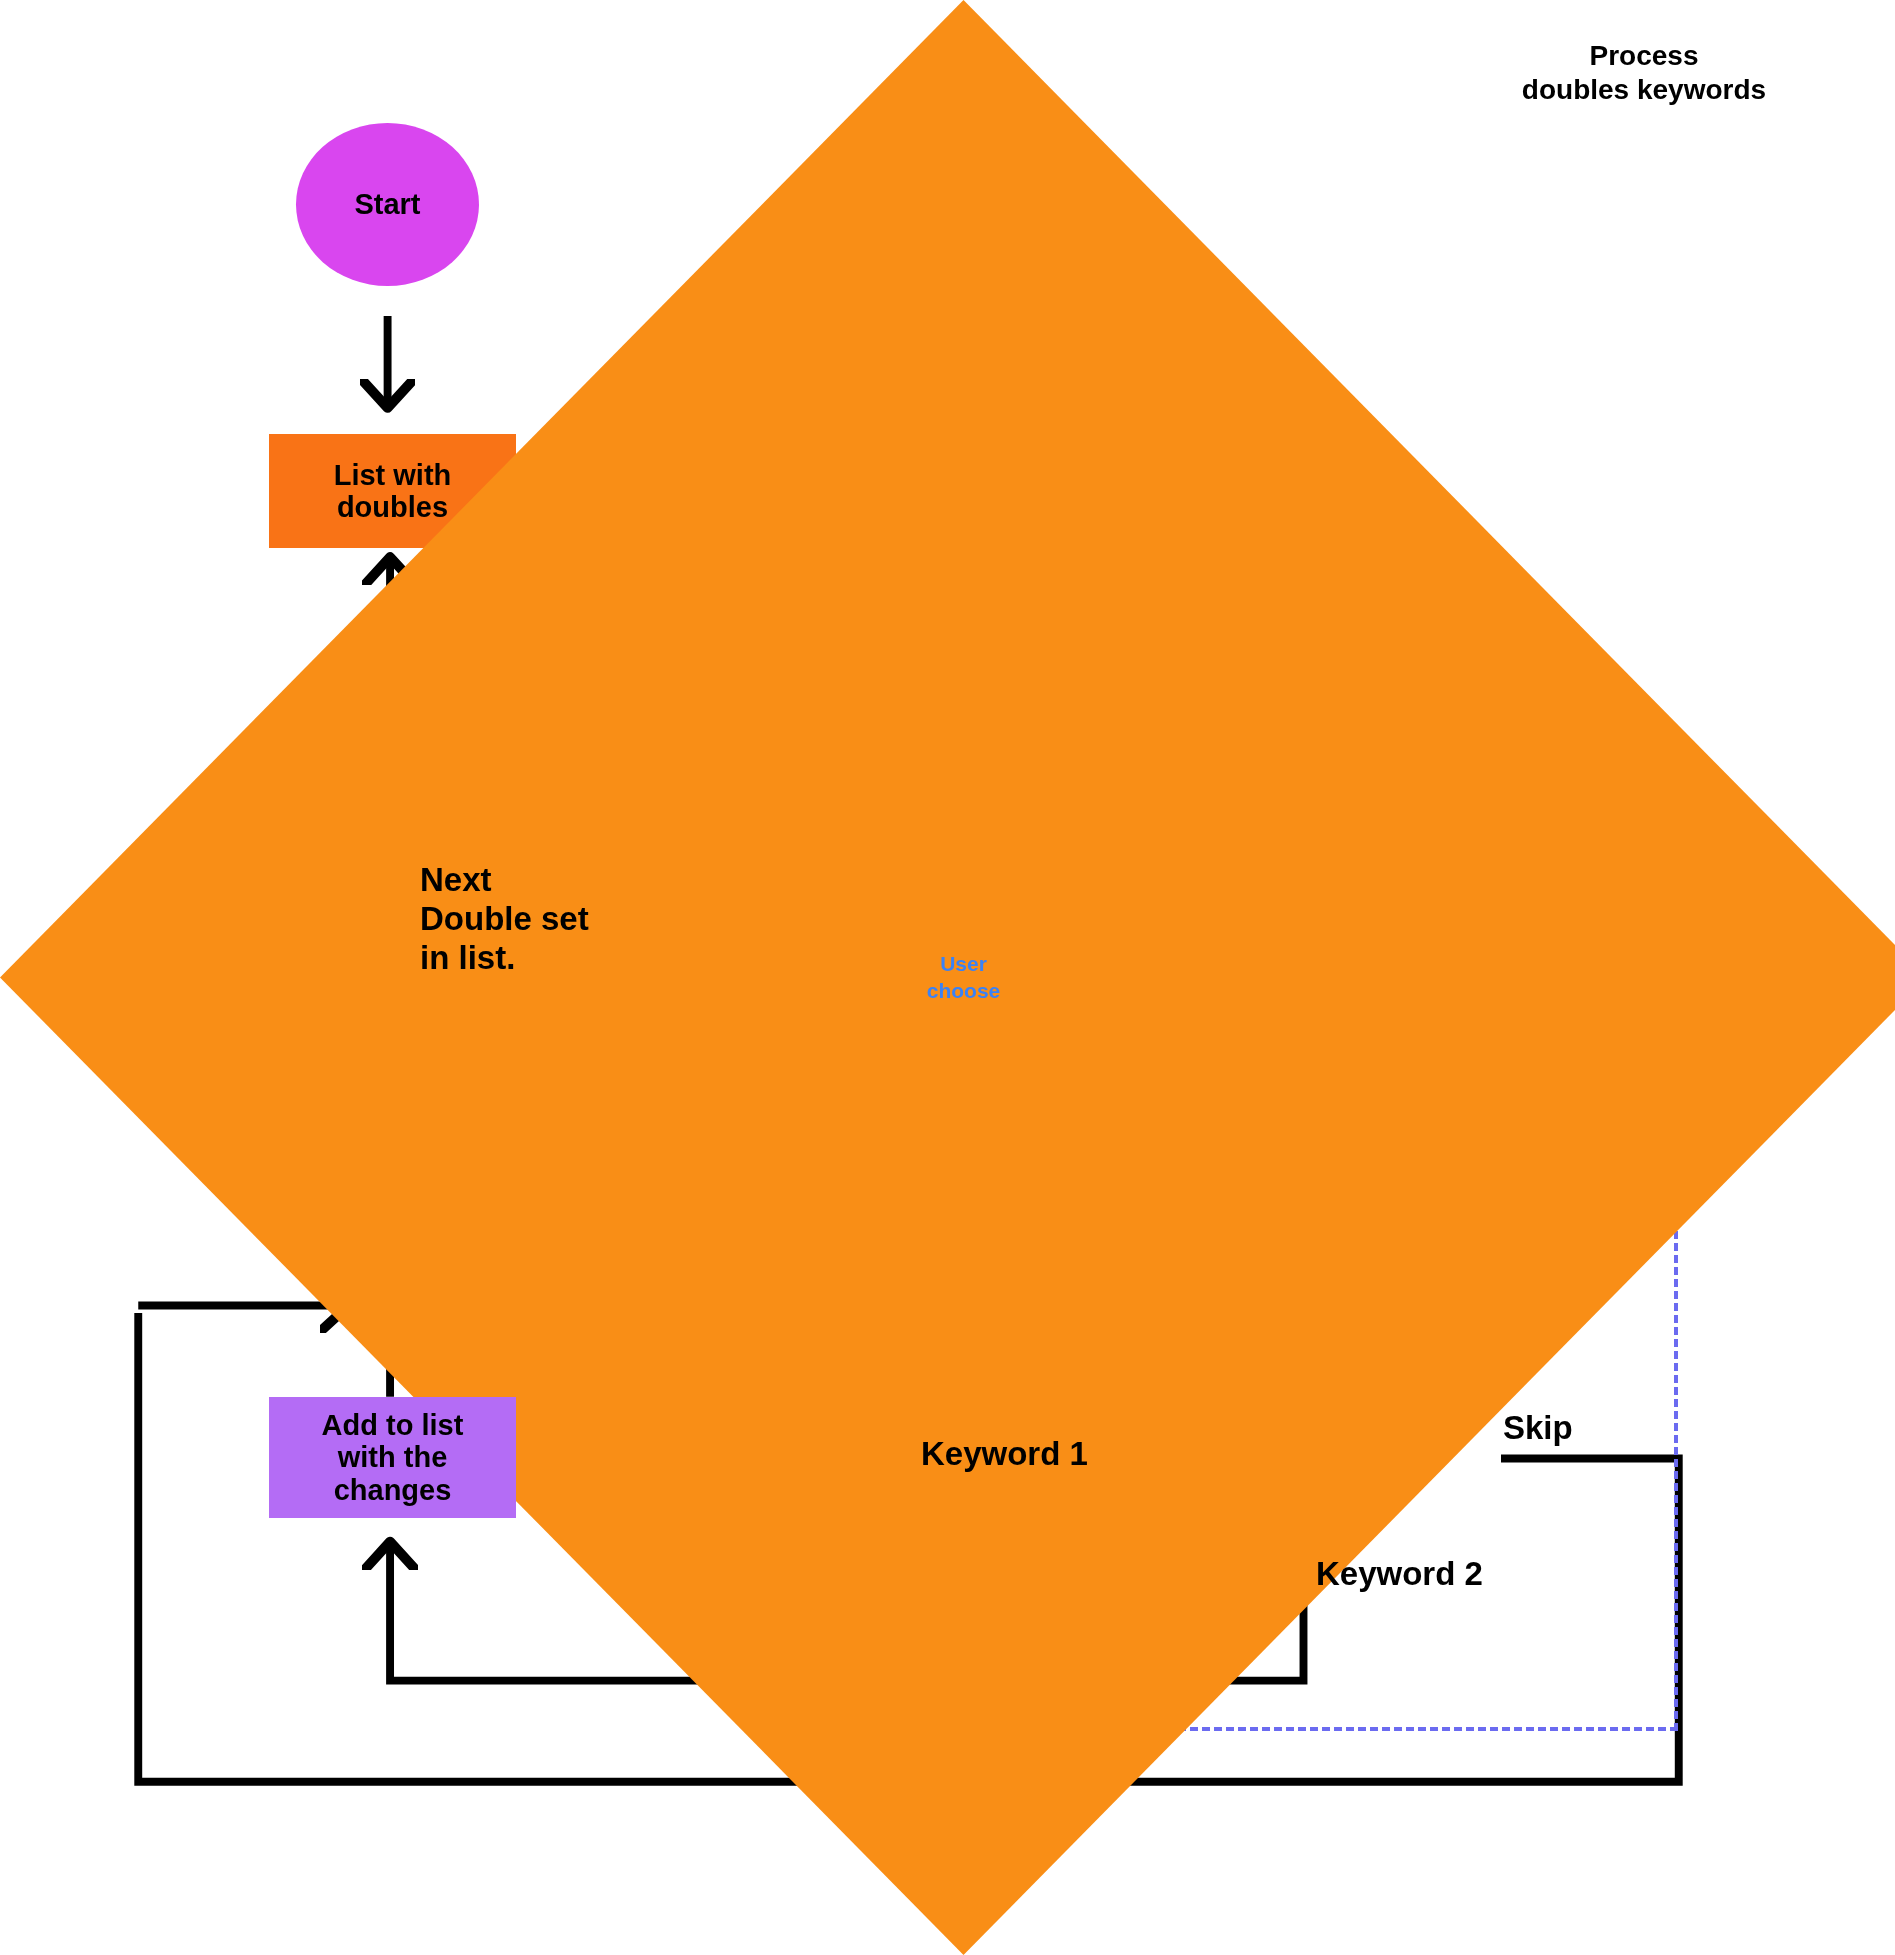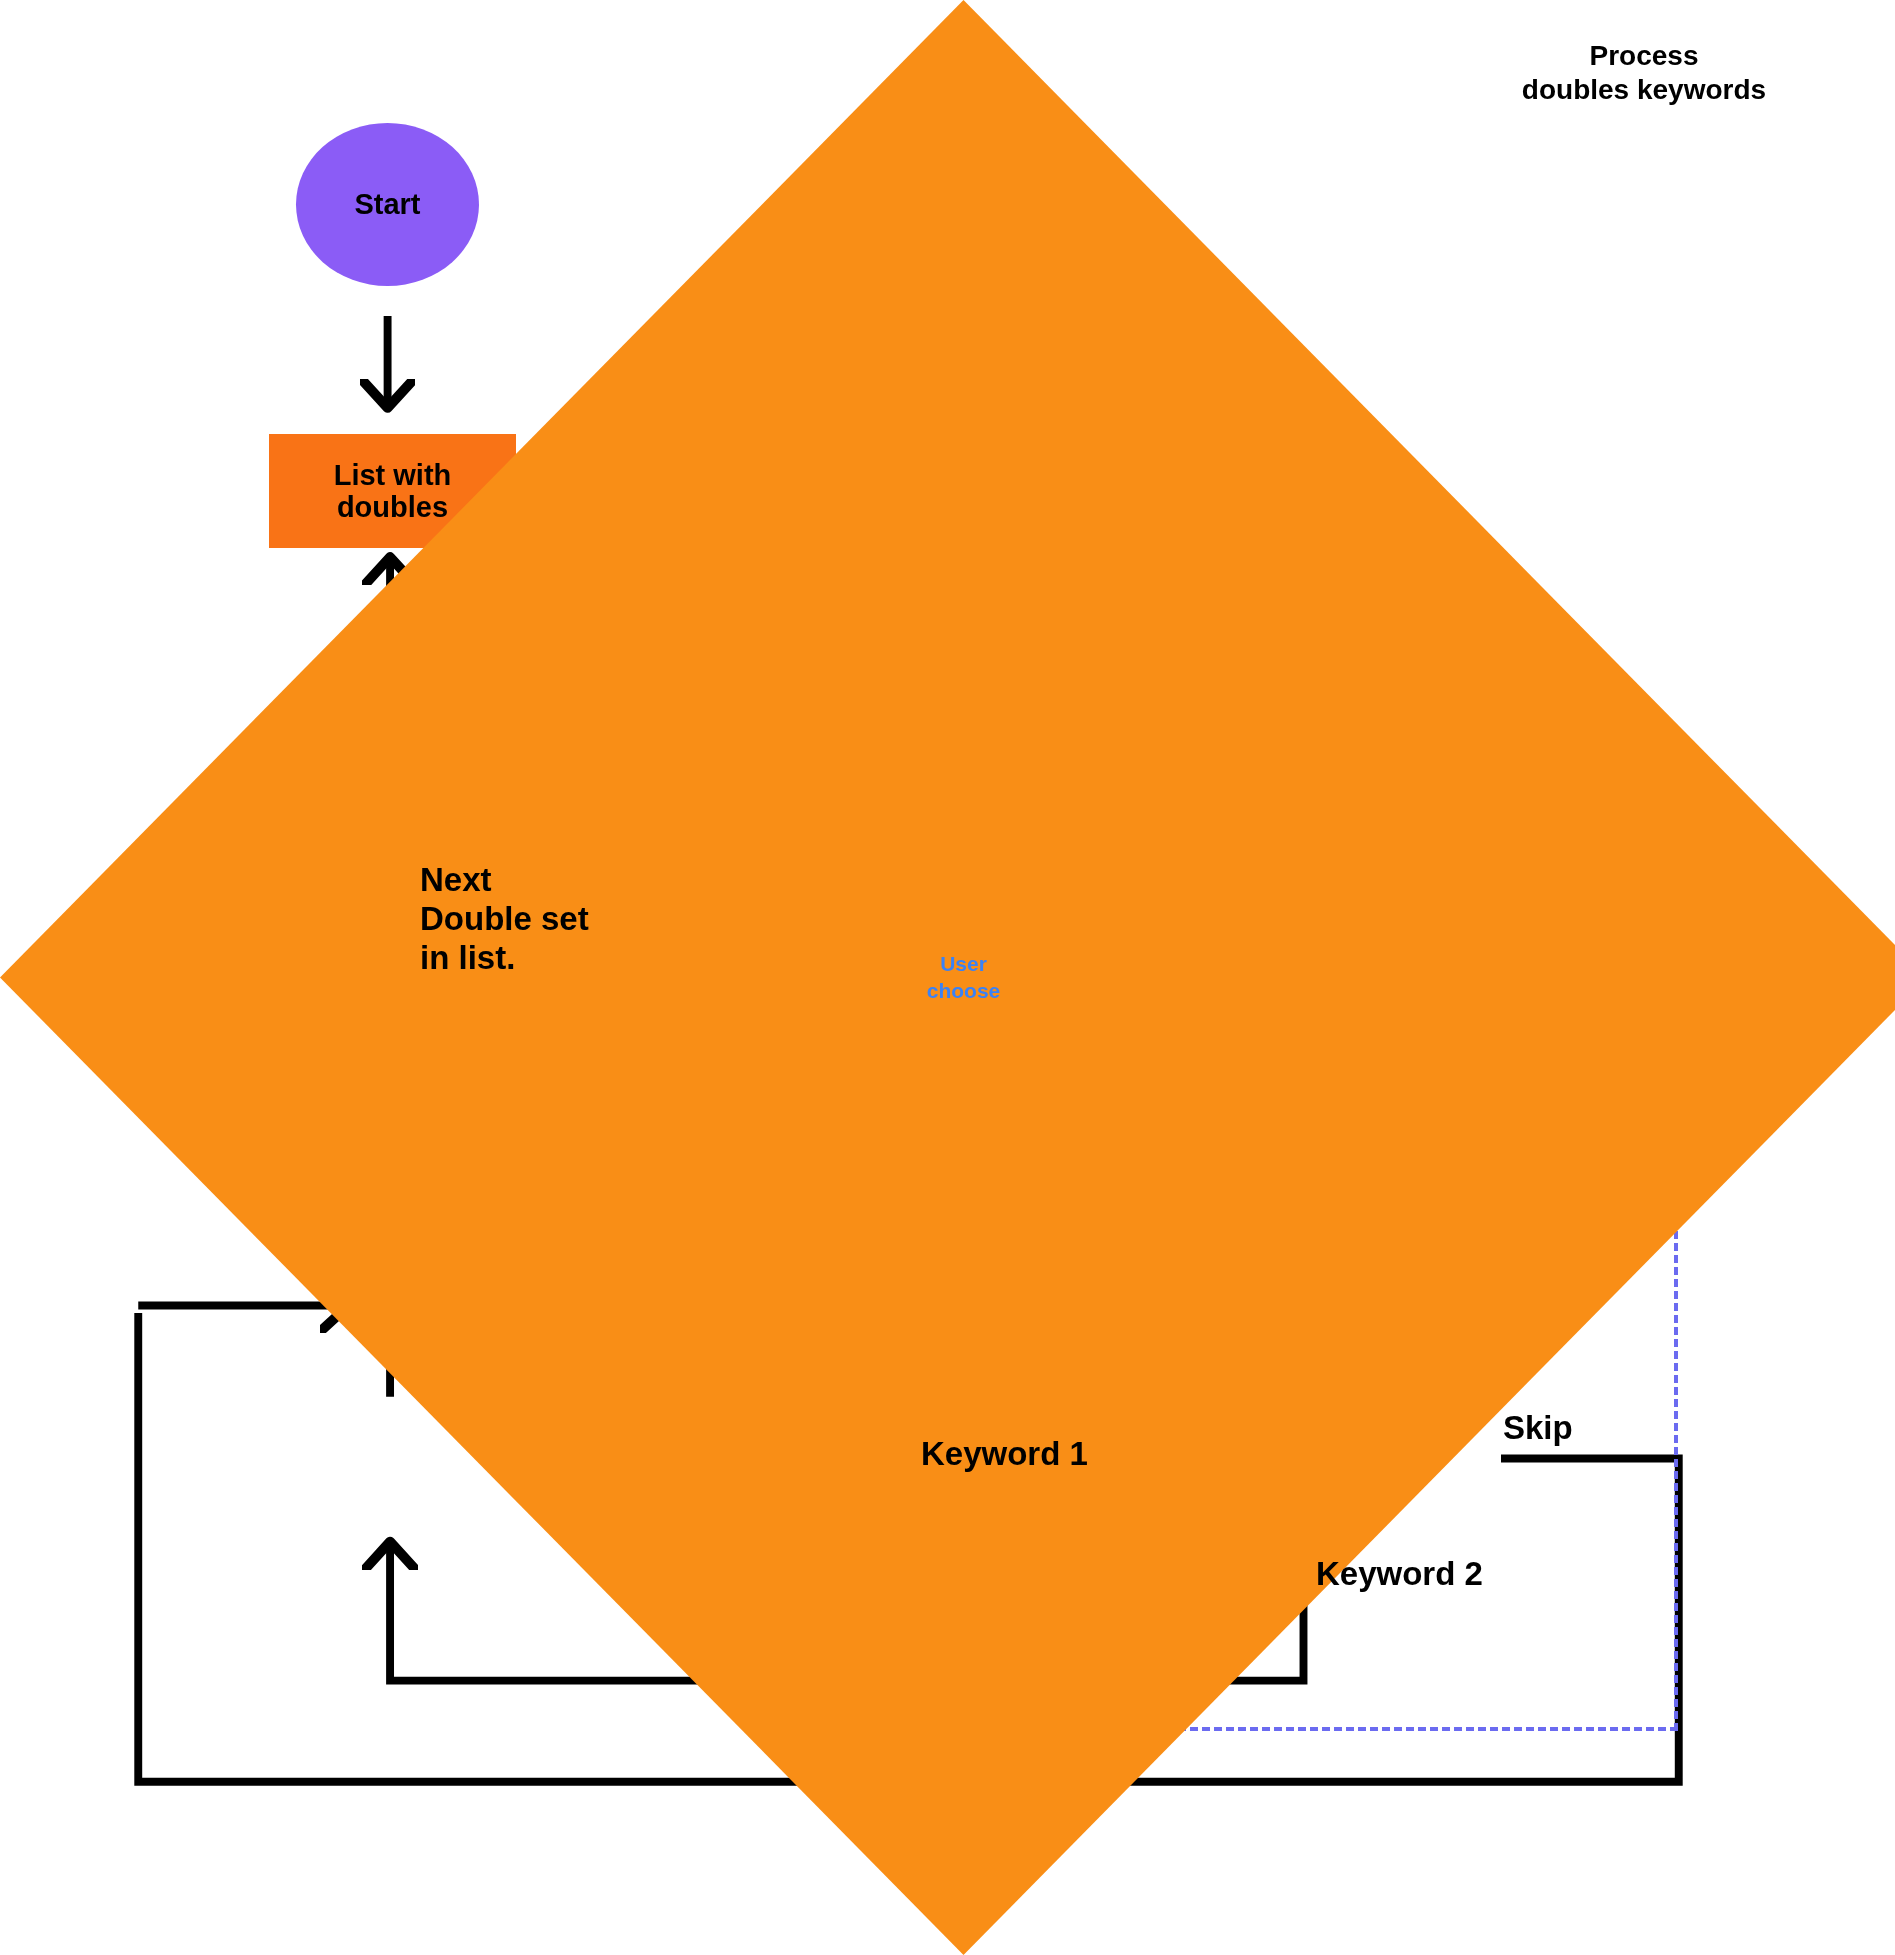--- a/index.html
+++ b/index.html
@@ -4,21 +4,21 @@
 <style>
   html,body{margin:0;padding:0;background:#ffffff;}
   body{font-family:"Liberation Sans", sans-serif;}
   #stage{position:relative;width:1896px;height:1955px;background:#ffffff;overflow:hidden;padding-left:31px;}
   #wires{position:absolute;left:0;top:0;width:1896px;height:1955px;}
 
   .node{position:absolute;box-sizing:border-box;display:flex;align-items:center;justify-content:center;
         text-align:center;color:#000;font-weight:bold;line-height:1.12;}
 
   
-  #start{left:296px;top:123px;width:183px;height:163px;border-radius:50%;background:#8b5cf6;font-size:29px;}
+  #start{left:296px;top:123px;width:183px;height:163px;border-radius:50%;background:#d946ef;font-size:29px;}
 
   
   #list-doubles{left:269px;top:434px;width:247px;height:114px;background:#f97316;font-size:29px;}
   #add-to-list{left:269px;top:1397px;width:247px;height:121px;background:#b46cf5;font-size:29px;}
 
   
   #set-double{left:908px;top:434px;width:247px;height:114px;background:#f3898f;font-size:29px;}
 
   
   #llm{left:1044px;top:637px;width:508px;height:197px;background:#d3d3d3;border:4px solid #000;
@@ -123,20 +123,25 @@
   </div>
 
   <div id="user-choose">
     <div class="dia"></div>
     <div class="dia-label">
       <span style="white-space:pre-line">User
 choose</span>
     </div>
   </div>
 
+  <div id="add-to-list" class="node">
+    <span style="white-space:pre-line">Add to list
+with the
+changes</span>
+  </div>
 
   <div id="lbl-next" class="edge-label">Next
 Double set
 in list.</div>
   <div id="lbl-kw1" class="edge-label">Keyword 1</div>
   <div id="lbl-kw2" class="edge-label">Keyword 2</div>
   <div id="lbl-skip" class="edge-label">Skip</div>
 
 </div>
 

